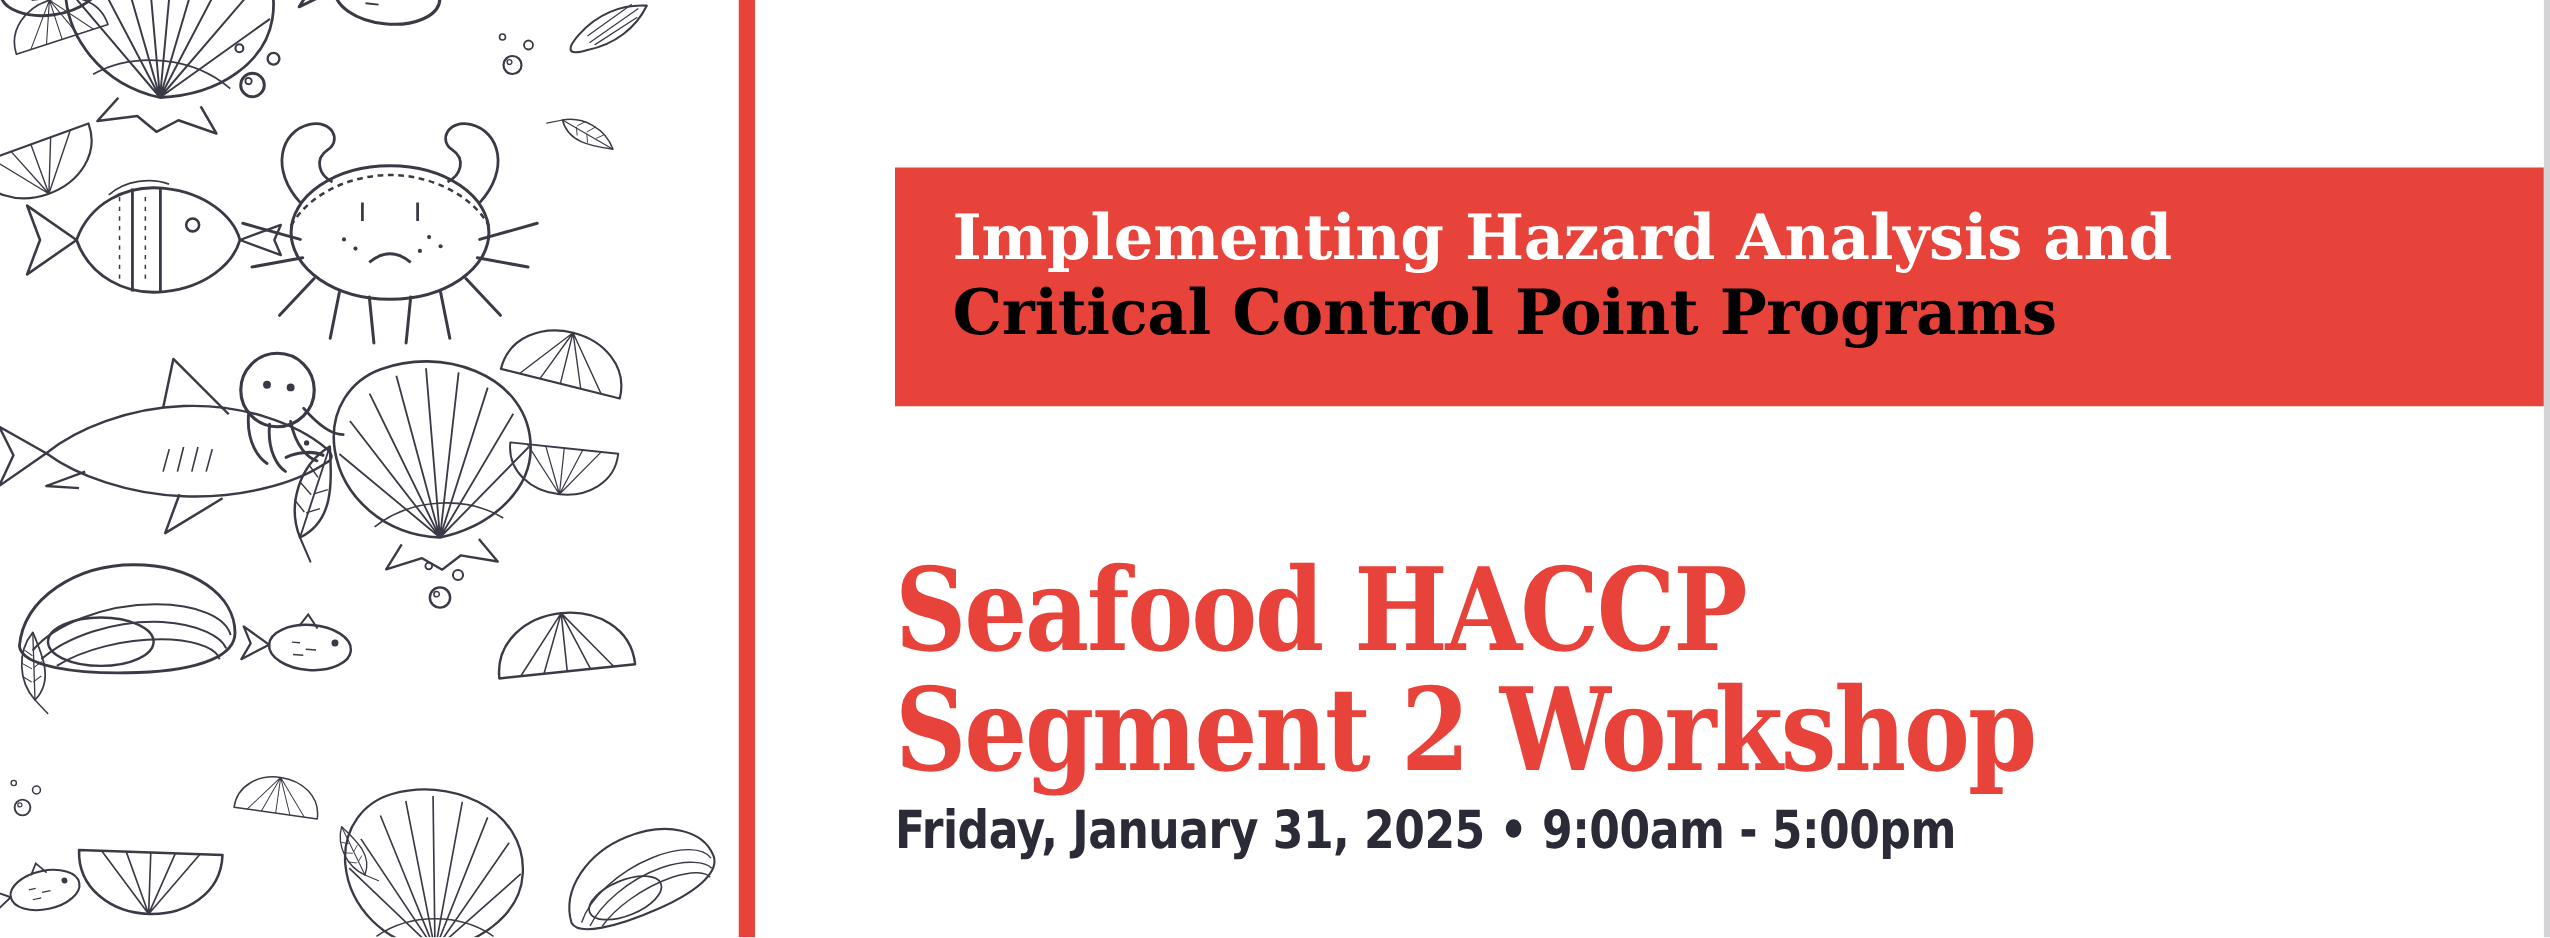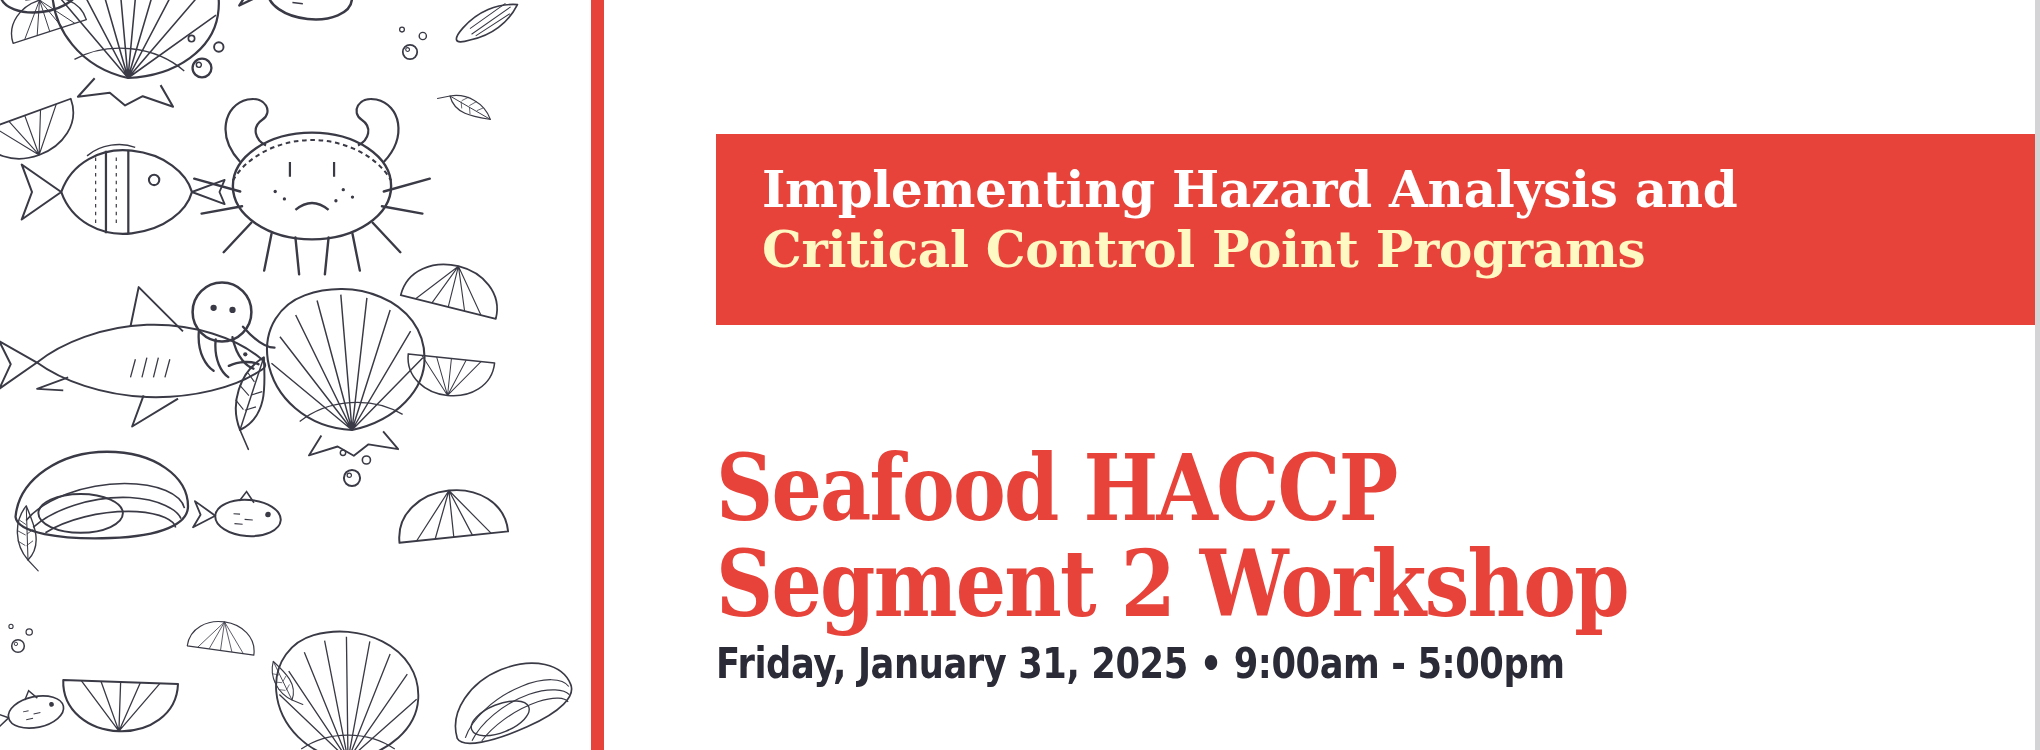--- a/index.html
+++ b/index.html
@@ -249,21 +249,21 @@
       <use href="#bubbles" transform="translate(18,646) scale(0.7)"></use>
     </svg>
   </div>
 
   <div id="divider" style="background: rgb(232, 67, 58);"></div>
 
   <div id="content-panel">
 
     <div id="kicker-banner" style="background: rgb(232, 67, 58);">
       <div class="kicker-line" style="color: rgb(255, 255, 255);">Implementing Hazard Analysis and</div>
-      <div class="kicker-line" style="color: #fef9c3;">Critical Control Point Programs</div>
+      <div class="kicker-line" style="color: #000000;">Critical Control Point Programs</div>
     </div>
 
     <div id="headline">
       <div class="headline-line" style="color: rgb(232, 67, 58);">Seafood HACCP</div>
       <div class="headline-line" style="color: rgb(232, 67, 58);">Segment 2 Workshop</div>
     </div>
 
     <div id="datetime" style="color: rgb(43, 43, 56);">Friday, January 31, 2025 • 9:00am - 5:00pm</div>
 
   </div>

